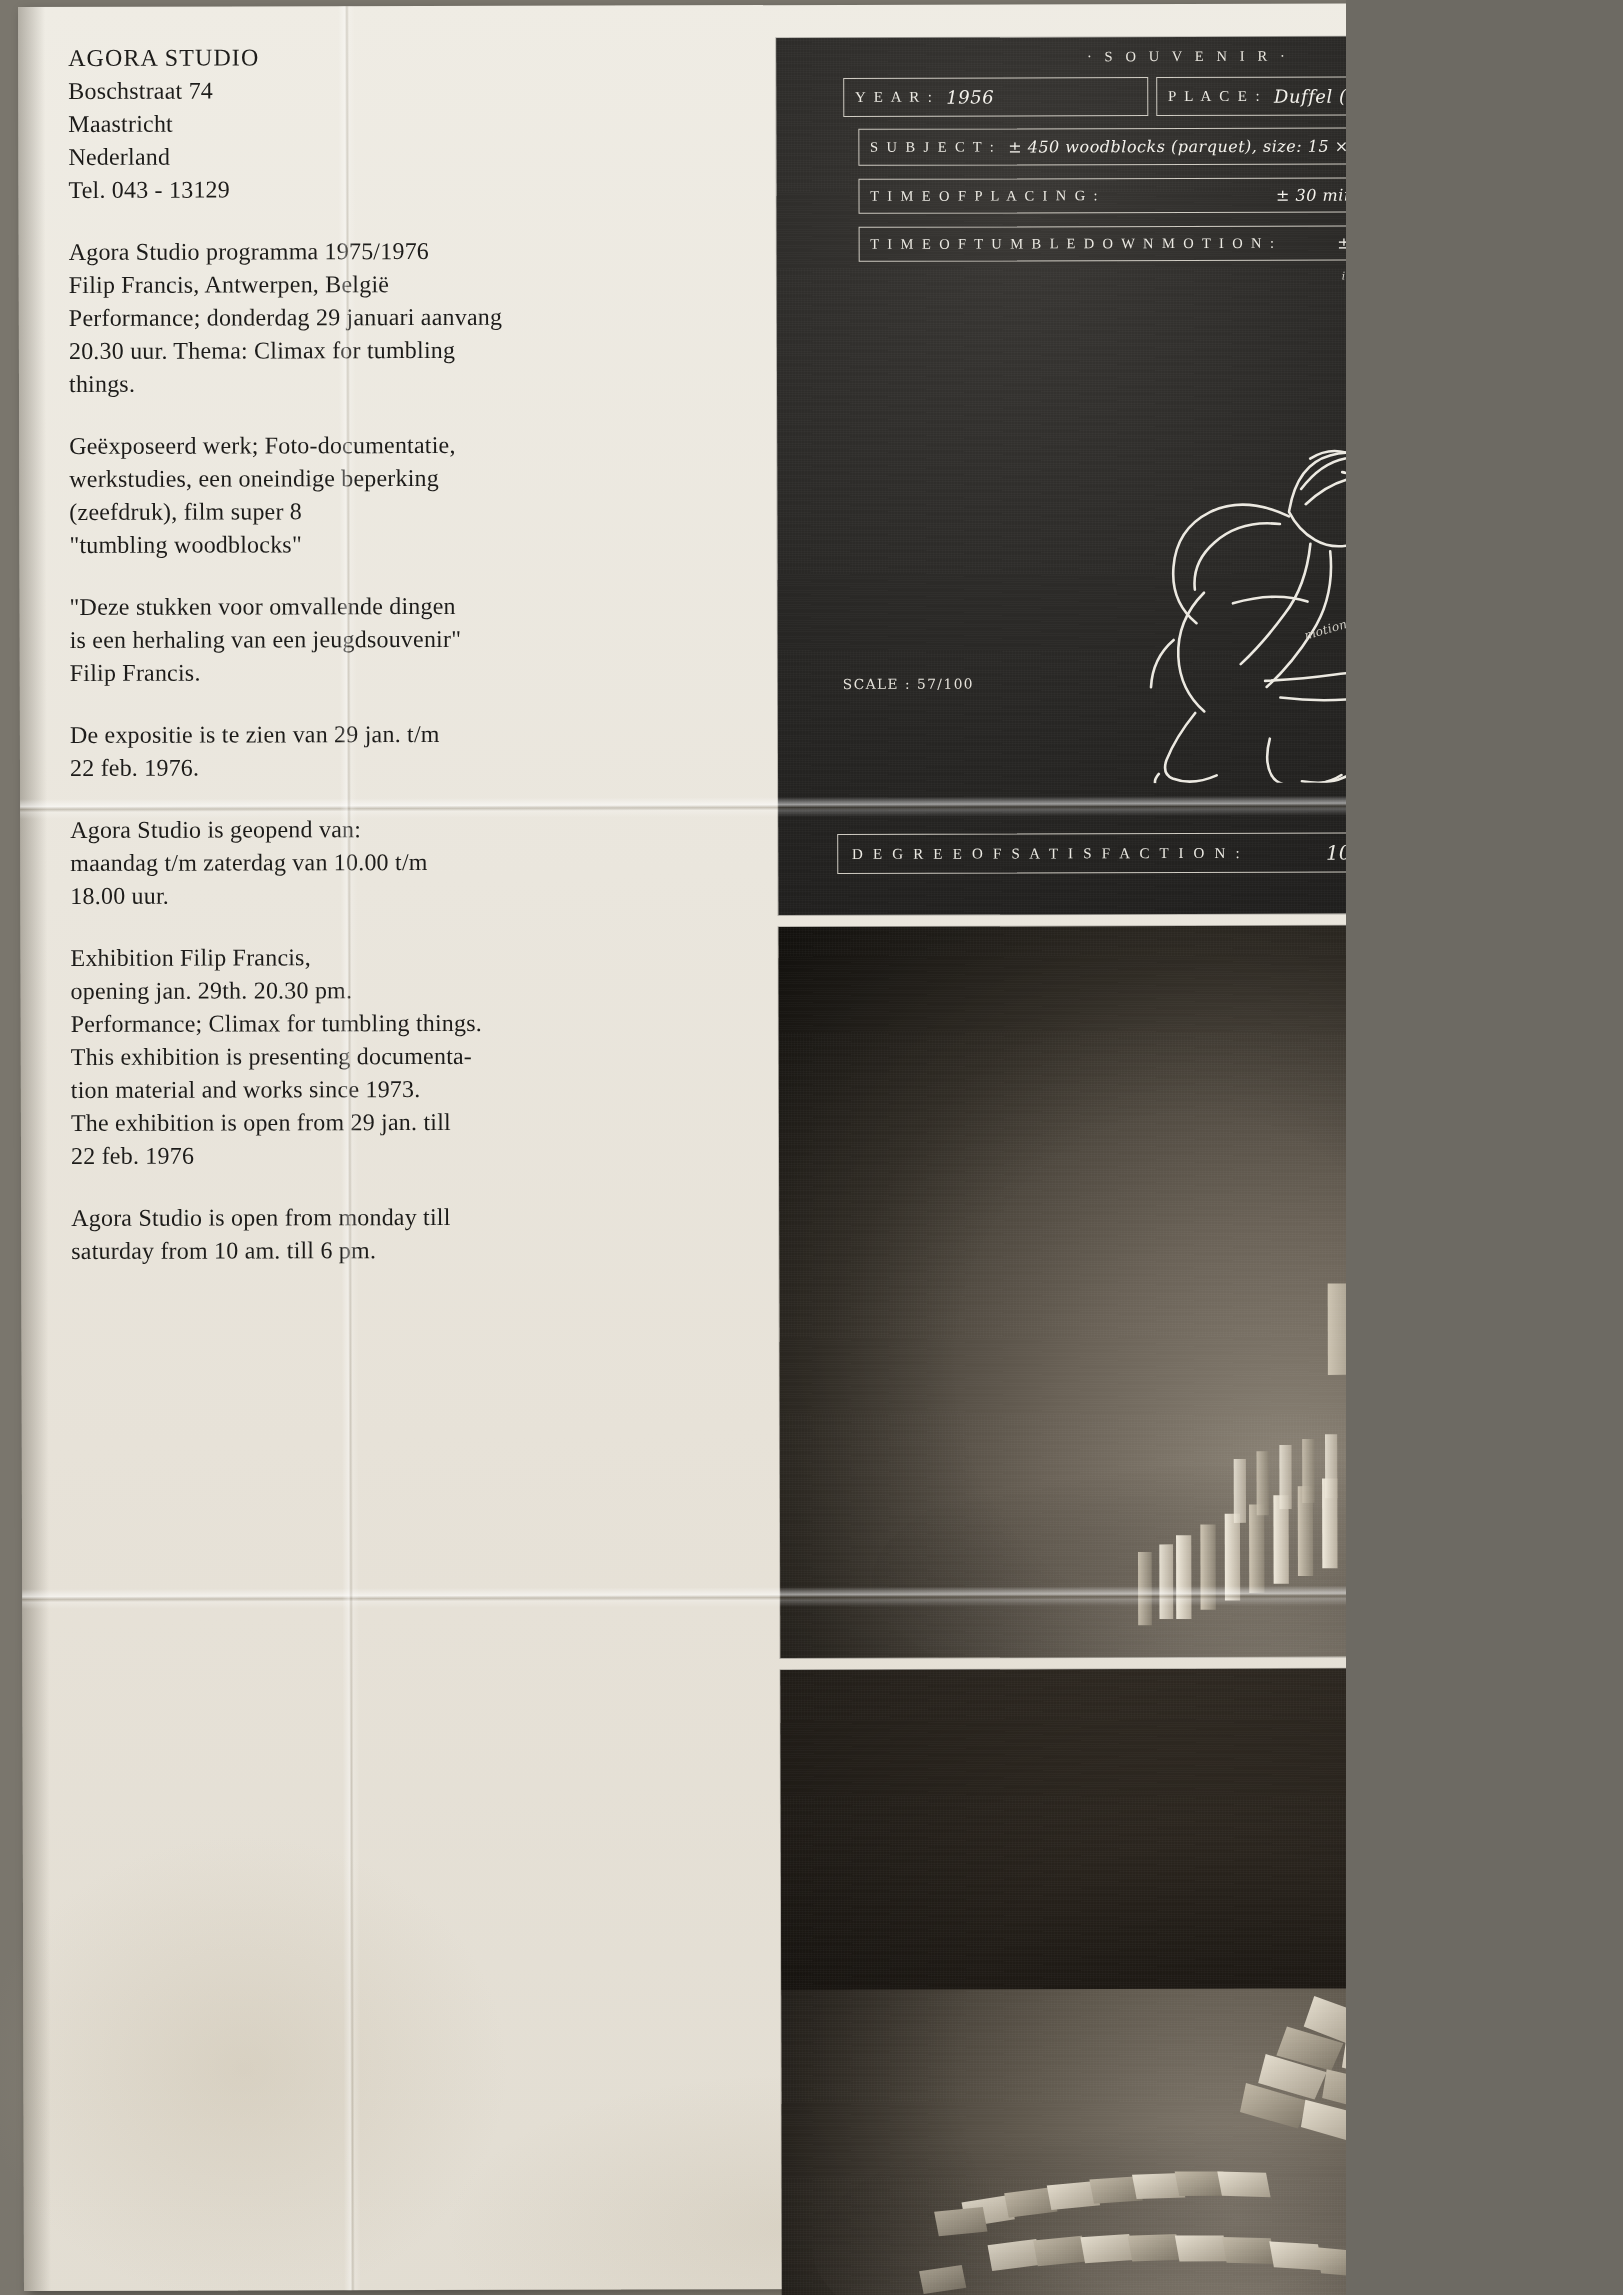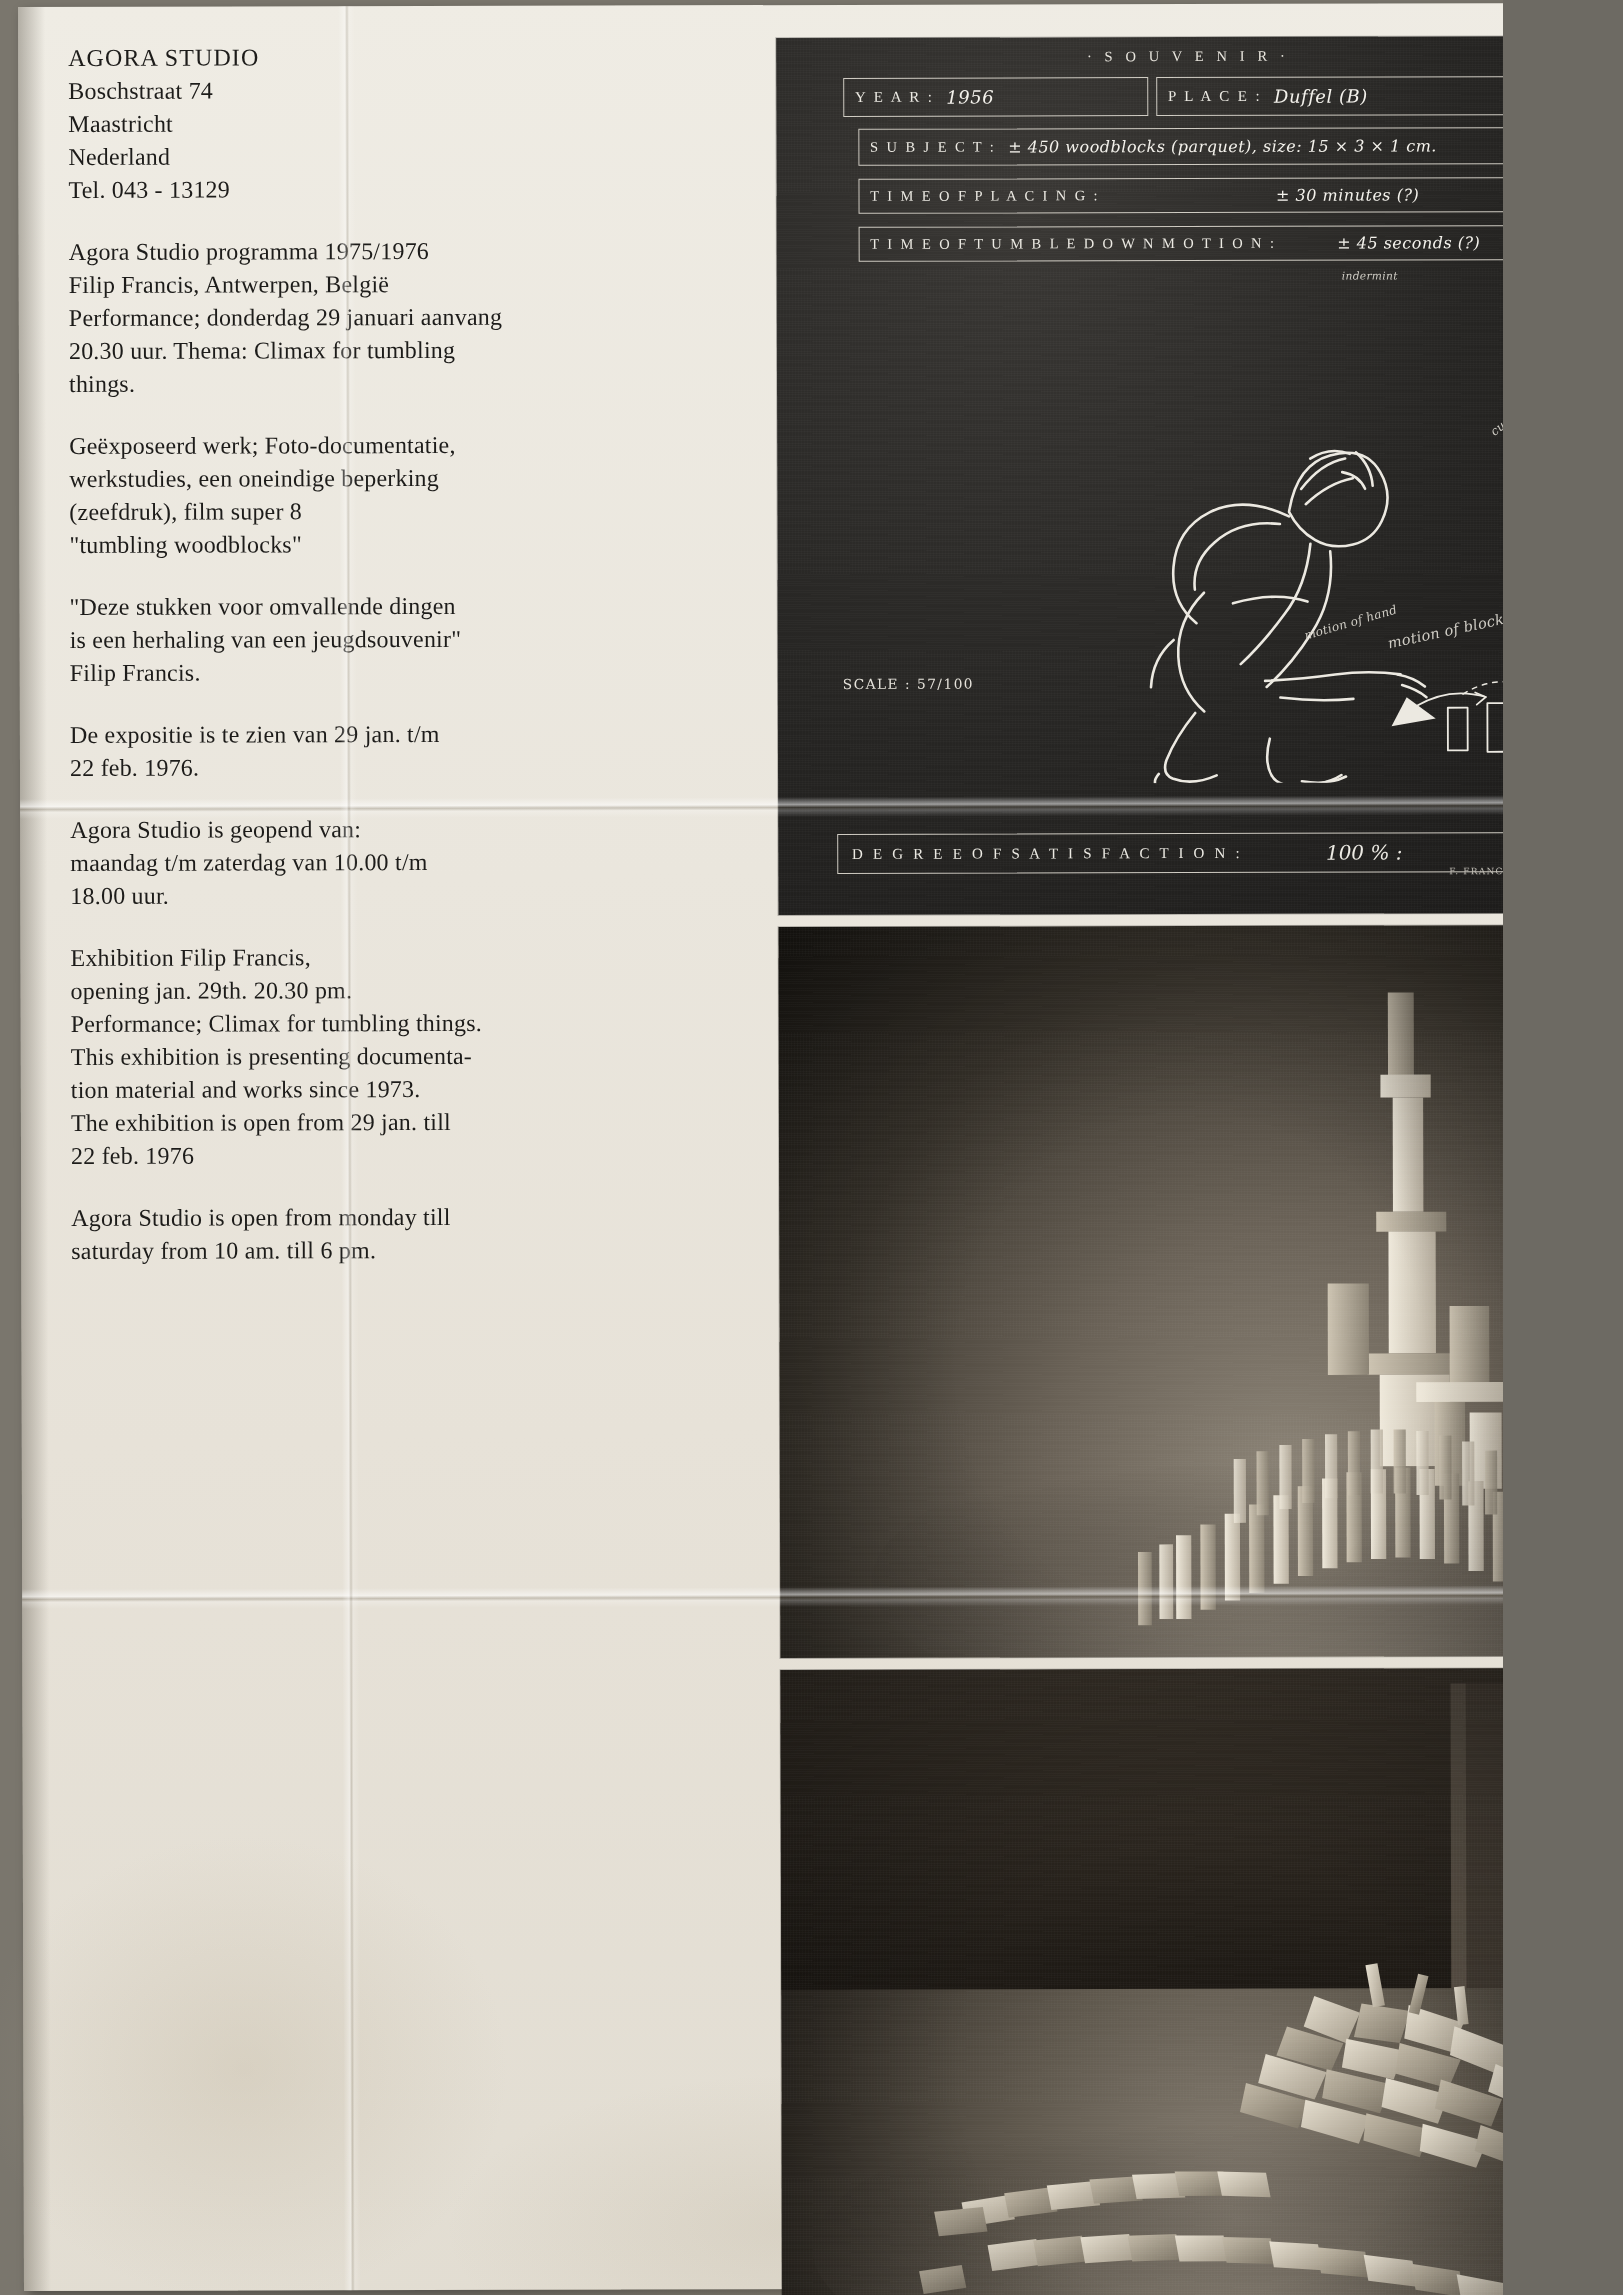--- a/index.html
+++ b/index.html
@@ -5,21 +5,21 @@
   html, body {
     margin: 0;
     padding: 0;
     background: #6d6a63;
   }
   body {
     font-family: "Liberation Serif", serif;
   }
   #page {
     position: relative;
-    width: 1503px;
+    width: 1346px;
     height: 2295px;
     overflow: hidden;
     background: #7a766d;
   }
   
   #sheet {
     position: absolute;
     left: 21px;
     top: 4.6px;
     width: 1581px;

